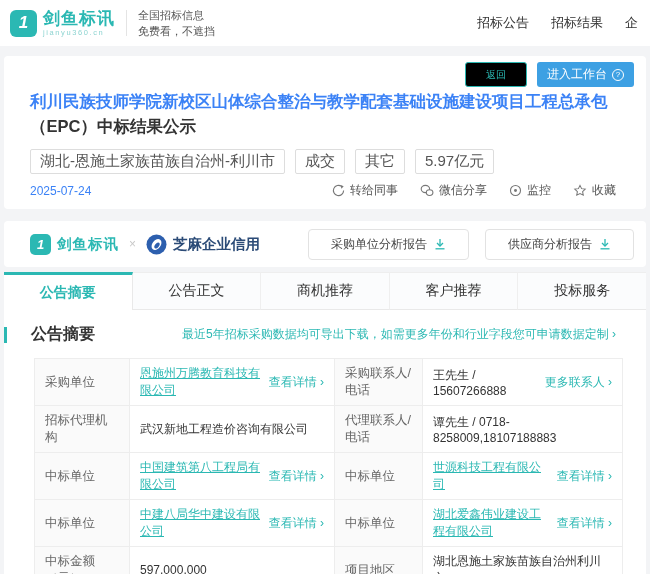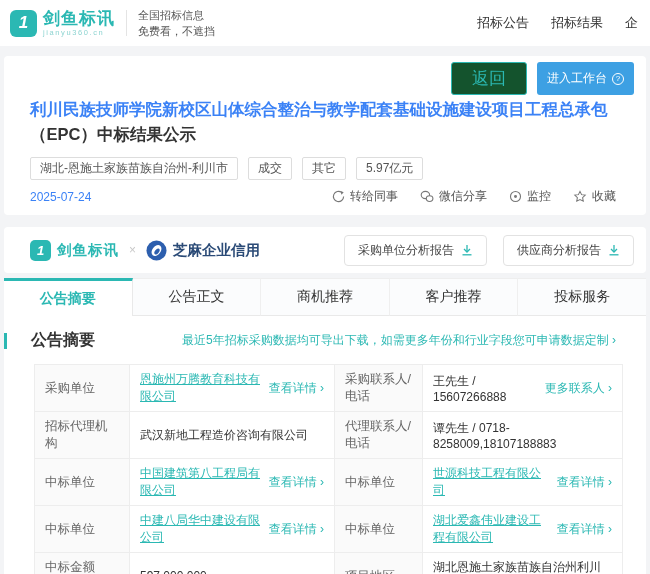--- a/index.html
+++ b/index.html
@@ -17,48 +17,48 @@
   .logo-cn { color:#2bb8b3; font-weight:bold; font-size:17px; letter-spacing:1px; }
   .logo-domain { color:#8ed4d1; font-size:7.5px; letter-spacing:1.6px; margin-top:2px; }
   .v-divider { width:1px; height:26px; background:#e4e4e4; margin:0 11px; }
   .slogan { font-size:11px; color:#555; line-height:1.5; }
   .topnav { margin-left:auto; display:flex; gap:22px; font-size:13px; color:#333; white-space:nowrap; }
   .topnav-item { cursor:pointer; }
 
   
   .card1 { margin:10px 4px 0; background:#fff; border-radius:4px; padding:6px 12px 10px; }
   .card1-top { display:flex; justify-content:flex-end; gap:10px; }
-  .btn-back { border:1px solid #2bb8b3; color:#2bb8b3; background:#14532d; border-radius:3px;
-    font-size:17px; padding:4px 20px; cursor:pointer; }
+  .btn-back { border:1px solid #2bb8b3; color:#2bb8b3; background:#000000; border-radius:3px;
+    font-size:10px; padding:4px 20px; cursor:pointer; }
   .btn-workspace { background:#3da0e3; color:#fff; border:none; border-radius:3px; font-size:12px;
     padding:4px 10px; display:flex; align-items:center; gap:5px; cursor:pointer; }
   .info-circle { width:12px; height:12px; border:1px solid #fff; border-radius:50%; font-size:8px;
     line-height:10px; text-align:center; display:inline-block; }
   .notice-title { margin:2px 14px 0; font-size:16.5px; font-weight:bold; line-height:1.52; }
   .title-hl { color:#3b82f6;text-align:center; }
   .title-rest { color:#333; }
   .tags-row { margin:10px 14px 0; display:flex; gap:10px; }
-  .tag { border:1px solid #ddd; border-radius:2px; font-size:12px; color:#555; padding:2px 9px; background:#fff; }
+  .tag { border:1px solid #ddd; border-radius:2px; font-size:15px; color:#555; padding:2px 9px; background:#fff; }
   .meta-row { margin:8px 14px 0; display:flex; align-items:center; justify-content:space-between; }
   .date { font-size:12px; color:#3b82f6; }
   .doc-actions { display:flex; gap:22px; margin-right:4px; }
   .doc-action { display:flex; align-items:center; gap:5px; font-size:12px; color:#555; cursor:pointer; }
   .doc-action svg { display:block; }
 
   
   .card2 { margin:12px 4px 0; background:#fff; border-radius:4px; height:46px; display:flex;
     align-items:center; padding:0 12px 0 26px; }
   .logo-sm .logo-icon { width:21px; height:21px; font-size:13px; border-radius:5px; }
   .logo-sm .logo-cn { font-size:14.5px; }
   .x-sep { color:#c9c9c9; margin:0 10px; font-size:12px; }
   .zhima { display:flex; align-items:center; gap:6px; }
   .zhima-text { font-size:14.5px; font-weight:bold; color:#2b4b77; }
   .report-btns { margin-left:auto; display:flex; gap:16px; }
   .report-btn { background:#fff; border:1px solid #e2e2e2; border-radius:4px; font-size:12px;
-    color:#444; padding:6px 13px; display:flex; gap:7px; align-items:center; cursor:pointer; }
+    color:#444; padding:6px 22px; display:flex; gap:7px; align-items:center; cursor:pointer; }
 
   
   .main { margin:5px 4px 0; background:#fff; height:470px; }
   .tabs { display:flex; height:38px; }
   .tab { flex:1; display:flex; align-items:center; justify-content:center; font-size:14px; color:#333;
     background:#fbfcfd; border-bottom:1px solid #e9e9e9; border-top:1px solid #eee;
     border-right:1px solid #efefef; cursor:pointer; }
   .tab:last-child { border-right:none; }
   .tab.active { background:#fff; border-top:3px solid #2bb8b3; border-bottom:none;
     border-right:1px solid #e9e9e9; color:#2bb8b3; font-weight:bold; }

